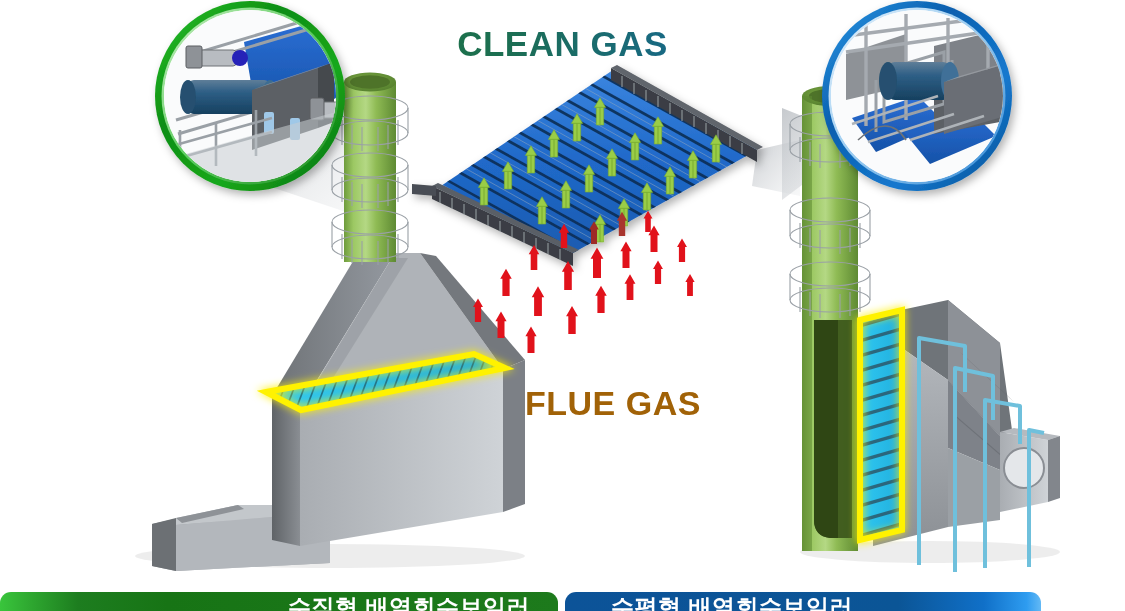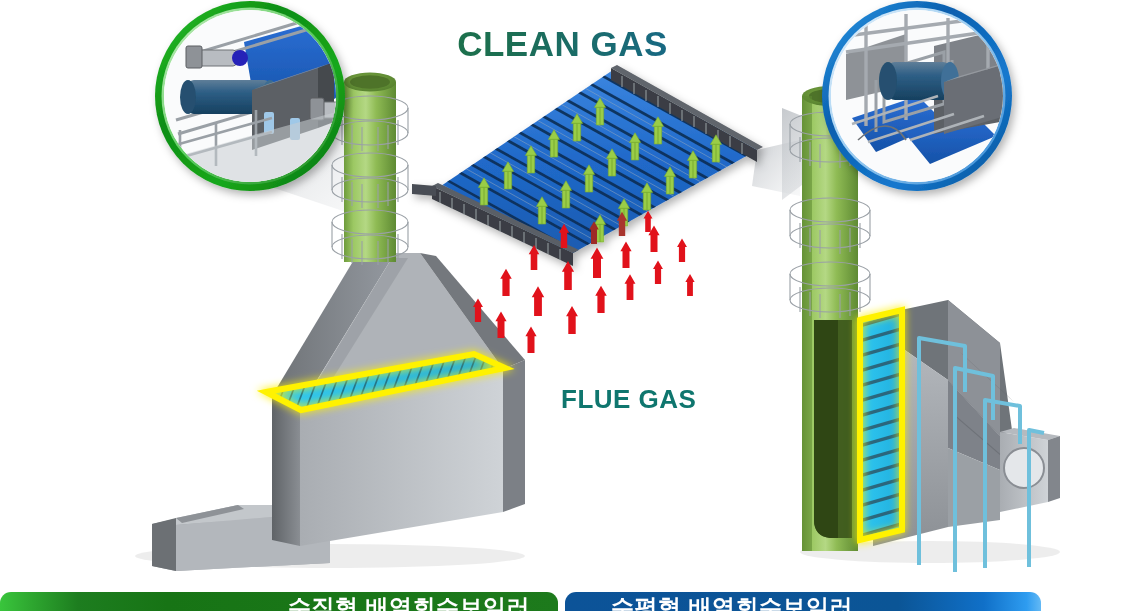--- a/index.html
+++ b/index.html
@@ -17,21 +17,21 @@
   }
   #clean-gas-label{
     left:0;top:8px;width:1125px;text-align:center;
     font-size:35px;font-weight:bold;
     background:linear-gradient(90deg,#1E7A34 0%,#1E7A34 22%,#1C6E52 45%,#1565A8 70%,#1565A8 100%);
     -webkit-background-clip:text;background-clip:text;color:transparent;
     -webkit-text-fill-color:transparent;
   }
   #flue-gas-label{
     left:525px;top:368px;
-    font-size:26px;color:#0f766e;font-weight:bold;padding-left:36px;
+    font-size:34px;color:#a16207;font-weight:bold;
   }
 
   .bottom-bar{
     position:absolute;height:41px;top:592px;
     display:flex;border-radius:11px;
   }
   #bar-left{
     left:0;width:558px;
     background:linear-gradient(90deg,#39c53c 0%,#2faa31 5%,#1d7d1f 14%,#177415 30%,#1d7a1c 100%);
     justify-content:flex-end;

